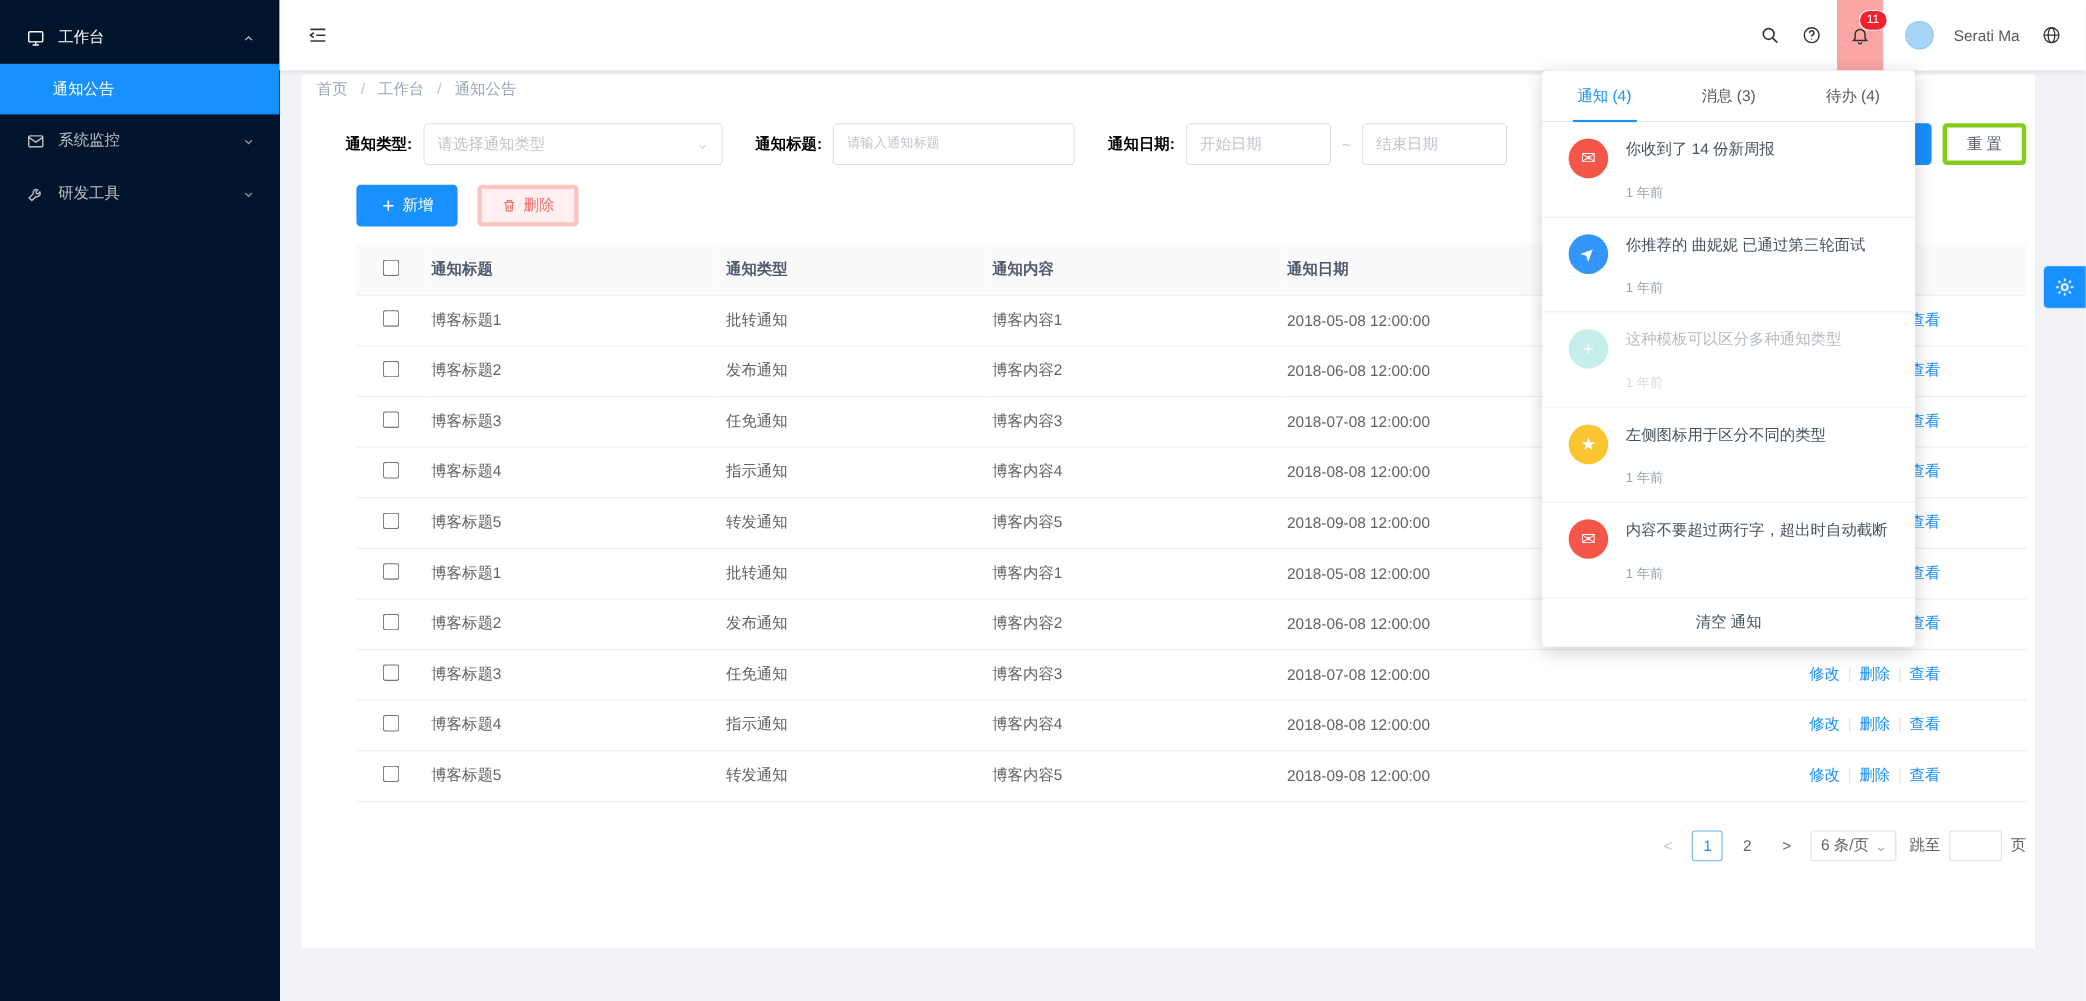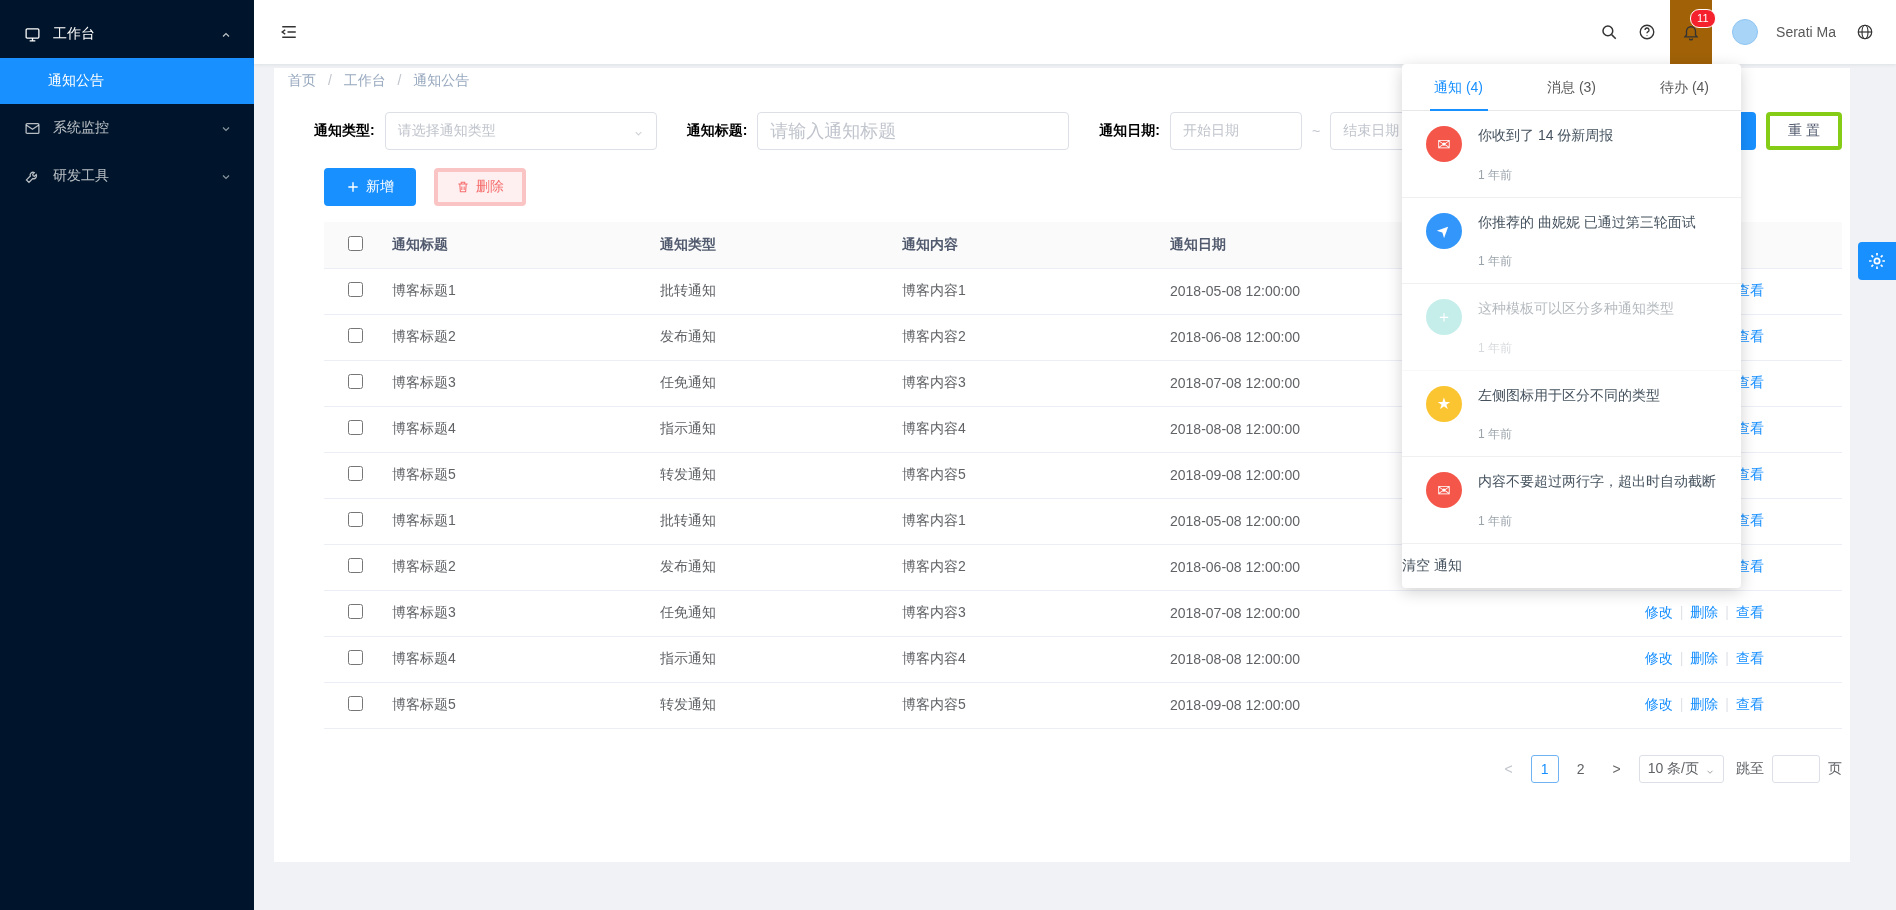--- a/index.html
+++ b/index.html
@@ -21,40 +21,40 @@
   .submenu-item { height:46px; display:flex; align-items:center; padding-left:48px; color:rgba(255,255,255,.72); cursor:pointer; }
   .submenu-item.active { background:#1890ff; color:#fff; }
 
   
   .header { position:fixed; left:254px; right:0; top:0; height:64px; background:#fff; display:flex; align-items:center; justify-content:space-between; box-shadow:0 1px 4px rgba(0,21,41,.08); z-index:60; }
   .header-left { padding-left:26px; display:flex; align-items:center; }
   .hicon { width:18px; height:18px; display:inline-flex; cursor:pointer; }
   .hicon svg { width:100%; height:100%; }
   .header-right { display:flex; align-items:center; padding-right:22px; }
   .header-right > * { margin-left:20px; }
-  .bell-wrap { position:relative; height:64px; display:flex; align-items:center; padding:0 12px; background:#a16207; cursor:pointer; margin-left:14px; }
+  .bell-wrap { position:relative; height:64px; display:flex; align-items:center; padding:0 12px; background:#fca5a5; cursor:pointer; margin-left:14px; }
   .badge { position:absolute; top:9px; left:20px; background:#f5222d; color:#fff; font-size:11px; line-height:1; padding:3px 6px; border-radius:9px; border:1px solid #fff; }
   .user { display:flex; align-items:center; gap:18px; cursor:pointer; }
   .avatar { width:26px; height:26px; border-radius:50%; background:#a8d4f7; border:1px solid #8ec5f2; }
   .user-name { color:#595959; }
 
   
   .main { margin-left:254px; padding:4px 46px 48px 20px; height:846px; margin-top:64px; }
   .card { background:#fff; height:100%; position:relative; }
   .breadcrumb { padding:4px 14px 6px 14px; color:#97a8be; }
   .breadcrumb a { color:#97a8be; text-decoration:none; cursor:pointer; }
   .bc-sep { margin:0 8px; color:#c0c4cc; }
 
   
   .filter-bar { display:flex; align-items:center; padding:16px 8px 0 40px; }
   .f-label { font-weight:bold; color:#000000; white-space:nowrap; }
   .f-gap { margin-left:30px; }
   .ctl { height:38px; border:1px solid #dcdfe6; border-radius:4px; background:#fff; display:flex; align-items:center; padding:0 12px; color:#c0c4cc; }
   .f-select { width:272px; margin-left:10px; justify-content:space-between; cursor:pointer; }
-  .f-input { width:312px; margin-left:10px; font-size:18px; font-family:Liberation Serif, serif; color:#515a6e; }
+  .f-input { width:220px; margin-left:10px; font-size:12px; font-family:Liberation Mono, monospace; color:#515a6e; }
   .f-input::placeholder { color:#c0c4cc; }
   .date-box { width:132px; margin-left:10px; cursor:pointer; }
   .tilde { margin-left:10px; color:#c0c4cc; }
   .spacer { flex:1; }
   .btn { height:38px; border-radius:4px; border:4px solid #84cc16; background:#fff; padding:0 18px; font-size:14px; cursor:pointer; color:#515a6e; font-family:Liberation Sans, sans-serif; white-space:nowrap; }
   .btn-primary { background:#1890ff; border-color:#1890ff; color:#fff; }
   .btn-danger-plain { background:#fef0f0; border-color:#fbc4c4; color:#f56c6c; display:inline-flex; align-items:center; gap:6px; }
   .btn-reset { margin-left:10px; margin-right:0; }
   .b-ico { width:14px; height:14px; display:inline-flex; }
   .b-ico svg { width:100%; height:100%; }
@@ -95,21 +95,21 @@
   .notice-pop { position:fixed; left:1402px; top:64px; width:339px; background:#fff; border-radius:4px; box-shadow:0 4px 16px rgba(0,0,0,.18); z-index:100; }
   .np-tabs { display:flex; border-bottom:1px solid #e8e8e8; }
   .np-tab { flex:1; text-align:center; padding:15px 0 13px; color:#595959; cursor:pointer; position:relative; }
   .np-tab.active { color:#1890ff; }
   .np-tab.active::after { content:""; position:absolute; left:50%; transform:translateX(-50%); bottom:-1px; width:58px; height:2px; background:#1890ff; }
   .np-item { display:flex; padding:15px 24px 13px; border-bottom:1px solid #f0f0f0; gap:16px; cursor:pointer; }
   .np-item.read { opacity:.4; }
   .np-avatar { width:36px; height:36px; border-radius:50%; flex:none; display:flex; align-items:center; justify-content:center; color:#fff; font-size:16px; }
   .np-title { color:#45525e; line-height:1.4; }
   .np-time { color:#9aa3ab; font-size:12px; margin-top:21px; }
-  .np-footer { padding:13px 0; color:#45525e; cursor:pointer; }
+  .np-footer { text-align:center; padding:13px 0; color:#45525e; cursor:pointer; }
   .plane { display:inline-block; transform:rotate(-45deg); }
 
   
   .float-setting { position:fixed; right:0; top:242px; width:38px; height:38px; background:#1890ff; border-radius:4px 0 0 4px; display:flex; align-items:center; justify-content:center; cursor:pointer; z-index:70; }
   .float-setting svg { width:20px; height:20px; }
 </style>
 </head>
 <body>
 
 <aside class="sidebar">
@@ -359,21 +359,21 @@
         </tbody>
       </table>
     </div>
 
     <div class="pager">
       <span class="pg pg-prev">&lt;</span>
       <span class="pg pg-page current">1</span>
       <span class="pg pg-page">2</span>
       <span class="pg pg-next">&gt;</span>
       <span class="pg pg-size">
-        <span>10 条/页</span>
+        <span>6 条/页</span>
         <span class="chev chev-s">
           <svg viewBox="0 0 24 24" fill="none" stroke="currentColor" stroke-width="2.4">
               <path d="M6 9l6 6 6-6"></path>
             </svg>
         </span>
       </span>
       <span class="pg-jump">跳至</span>
       <input class="pg-input" style="">
       <span class="pg-unit">页</span>
     </div>

